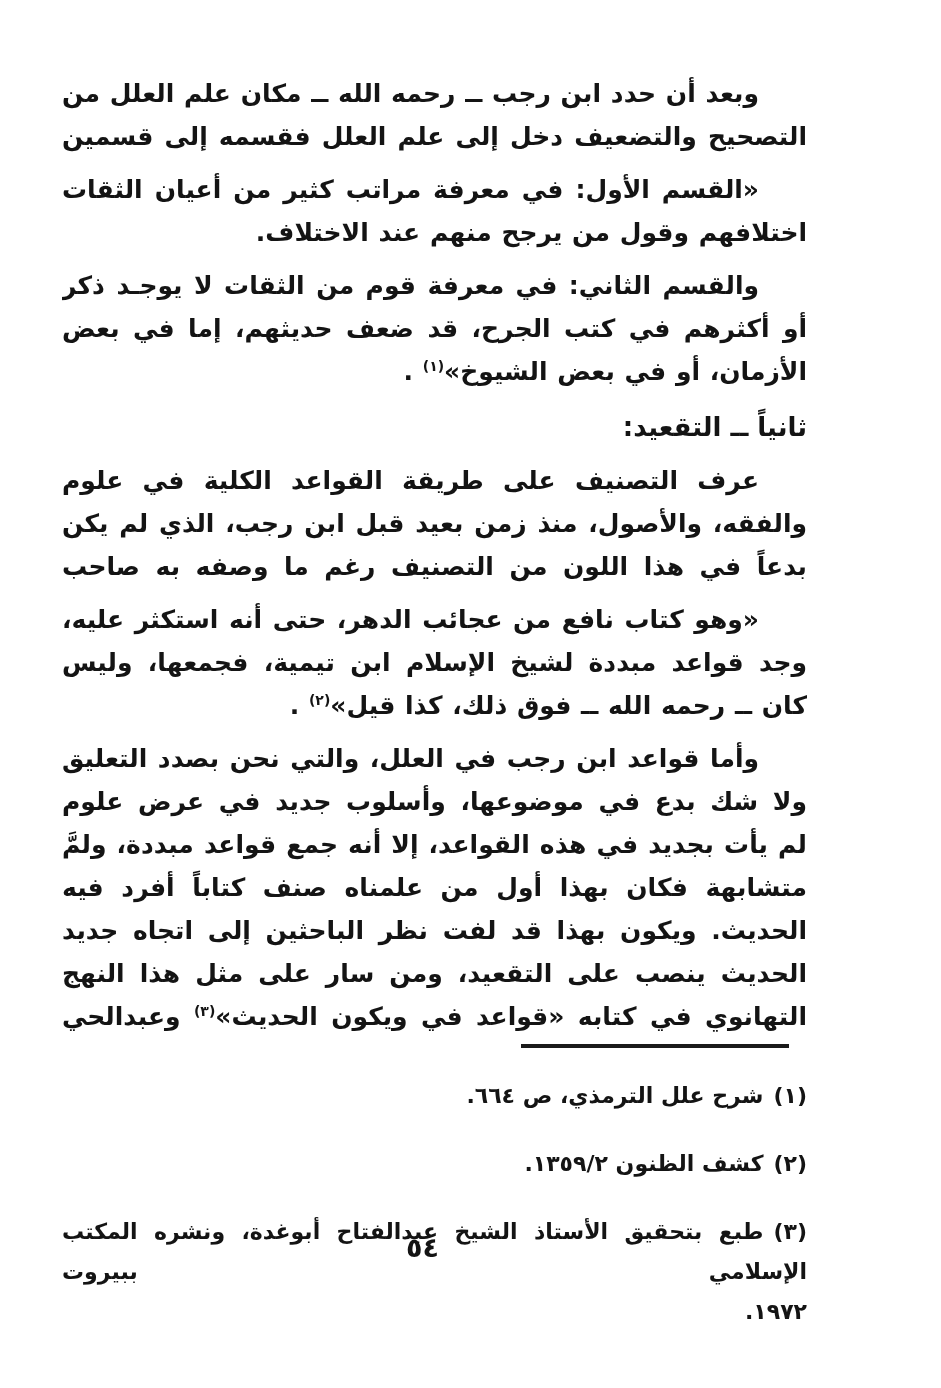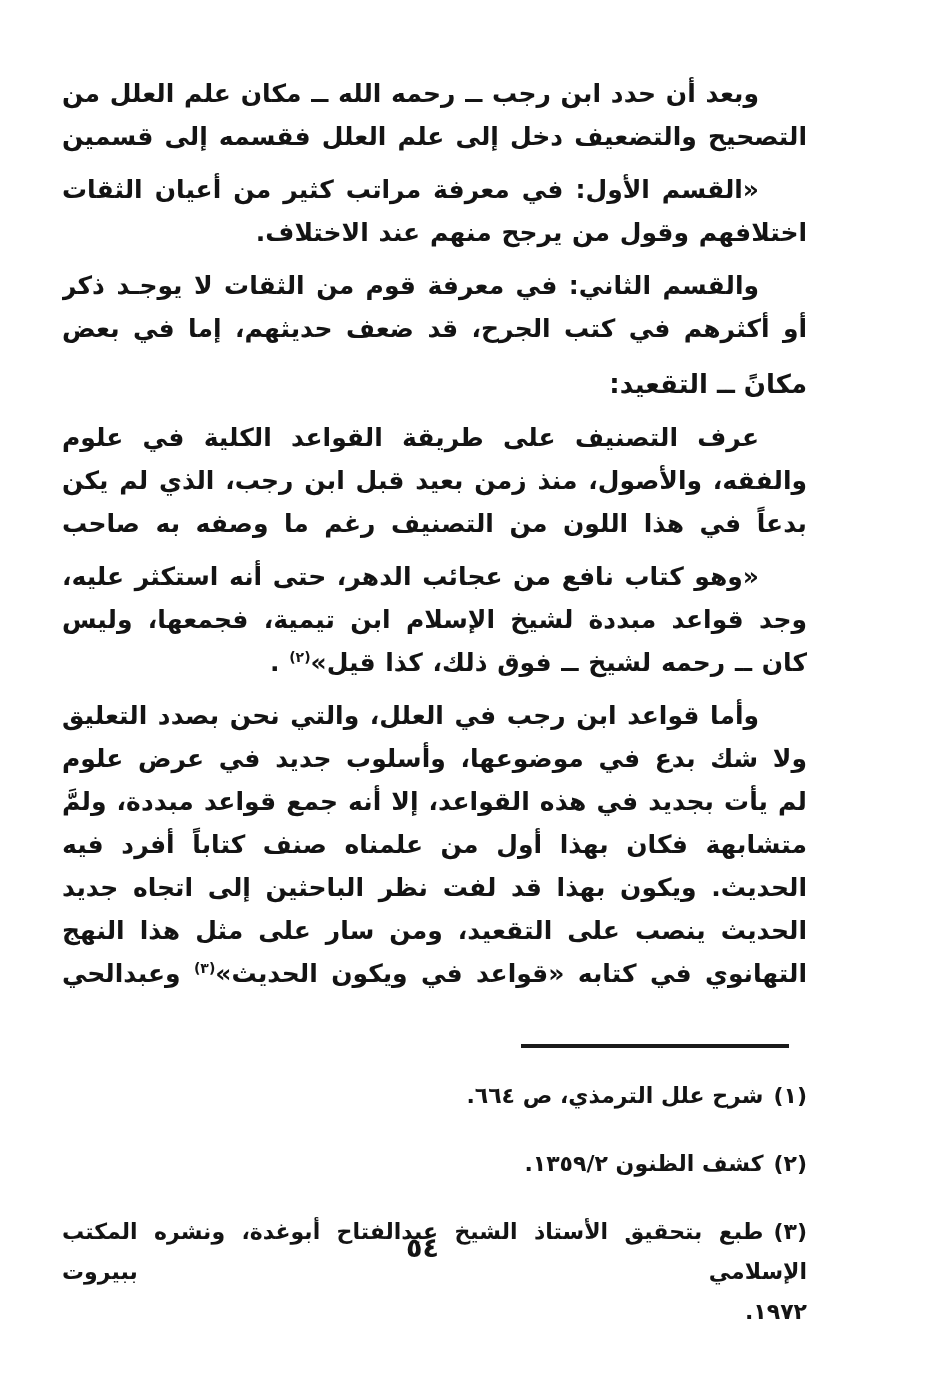--- a/index.html
+++ b/index.html
@@ -93,35 +93,38 @@
     </div>
 
     <div class="para">
       <span class="line full indent">«القسم الأول: في معرفة مراتب كثير من أعيان الثقات وتفاوتهم، وحكم</span>
       <span class="line end">اختلافهم وقول من يرجح منهم عند الاختلاف.</span>
     </div>
 
     <div class="para">
       <span class="line full indent">والقسم الثاني: في معرفة قوم من الثقات لا يوجـد ذكر كثـير منهم</span>
       <span class="line full">أو أكثرهم في كتب الجرح، قد ضعف حديثهم، إما في بعض الأماكن أو في بعض</span>
+      <span class="line end">
+        <span>الأزمان، أو في بعض الشيوخ»</span><sup class="fnref">(١)</sup><span> .</span>
+      </span>
     </div>
 
-    <div class="heading">مكانً ــ التقعيد:</div>
+    <div class="heading">ثانياً ــ التقعيد:</div>
 
     <div class="para">
       <span class="line full indent">عرف التصنيف على طريقة القواعد الكلية في علوم العقيدة، والتفسير،</span>
       <span class="line full">والفقه، والأصول، منذ زمن بعيد قبل ابن رجب، الذي لم يكن كتابه القواعد</span>
       <span class="line full">بدعاً في هذا اللون من التصنيف رغم ما وصفه به صاحب كشف الظنون فقال:</span>
     </div>
 
     <div class="para">
       <span class="line full indent">«وهو كتاب نافع من عجائب الدهر، حتى أنه استكثر عليه، وزعم بعضهم أنه</span>
       <span class="line full">وجد قواعد مبددة لشيخ الإسلام ابن تيمية، فجمعها، وليس الأمر كذلك، بل</span>
       <span class="line end">
-        <span>كان ــ رحمه لشيخ ــ فوق ذلك، كذا قيل»</span><sup class="fnref">(٢)</sup><span> .</span>
+        <span>كان ــ رحمه الله ــ فوق ذلك، كذا قيل»</span><sup class="fnref">(٢)</sup><span> .</span>
       </span>
     </div>
 
     <div class="para">
       <span class="line full indent">وأما قواعد ابن رجب في العلل، والتي نحن بصدد التعليق عليها، فهي</span>
       <span class="line full">ولا شك بدع في موضوعها، وأسلوب جديد في عرض علوم الحديث. وهو وإن</span>
       <span class="line full">لم يأت بجديد في هذه القواعد، إلا أنه جمع قواعد مبددة، ولمَّ شعث فروع</span>
       <span class="line full">متشابهة فكان بهذا أول من علمناه صنف كتاباً أفرد فيه قواعد العلل في</span>
       <span class="line full">الحديث. ويكون بهذا قد لفت نظر الباحثين إلى اتجاه جديد في دراسة علوم</span>
       <span class="line full">الحديث ينصب على التقعيد، ومن سار على مثل هذا النهج العلاّمة ظفر أحمد العثماني</span>

